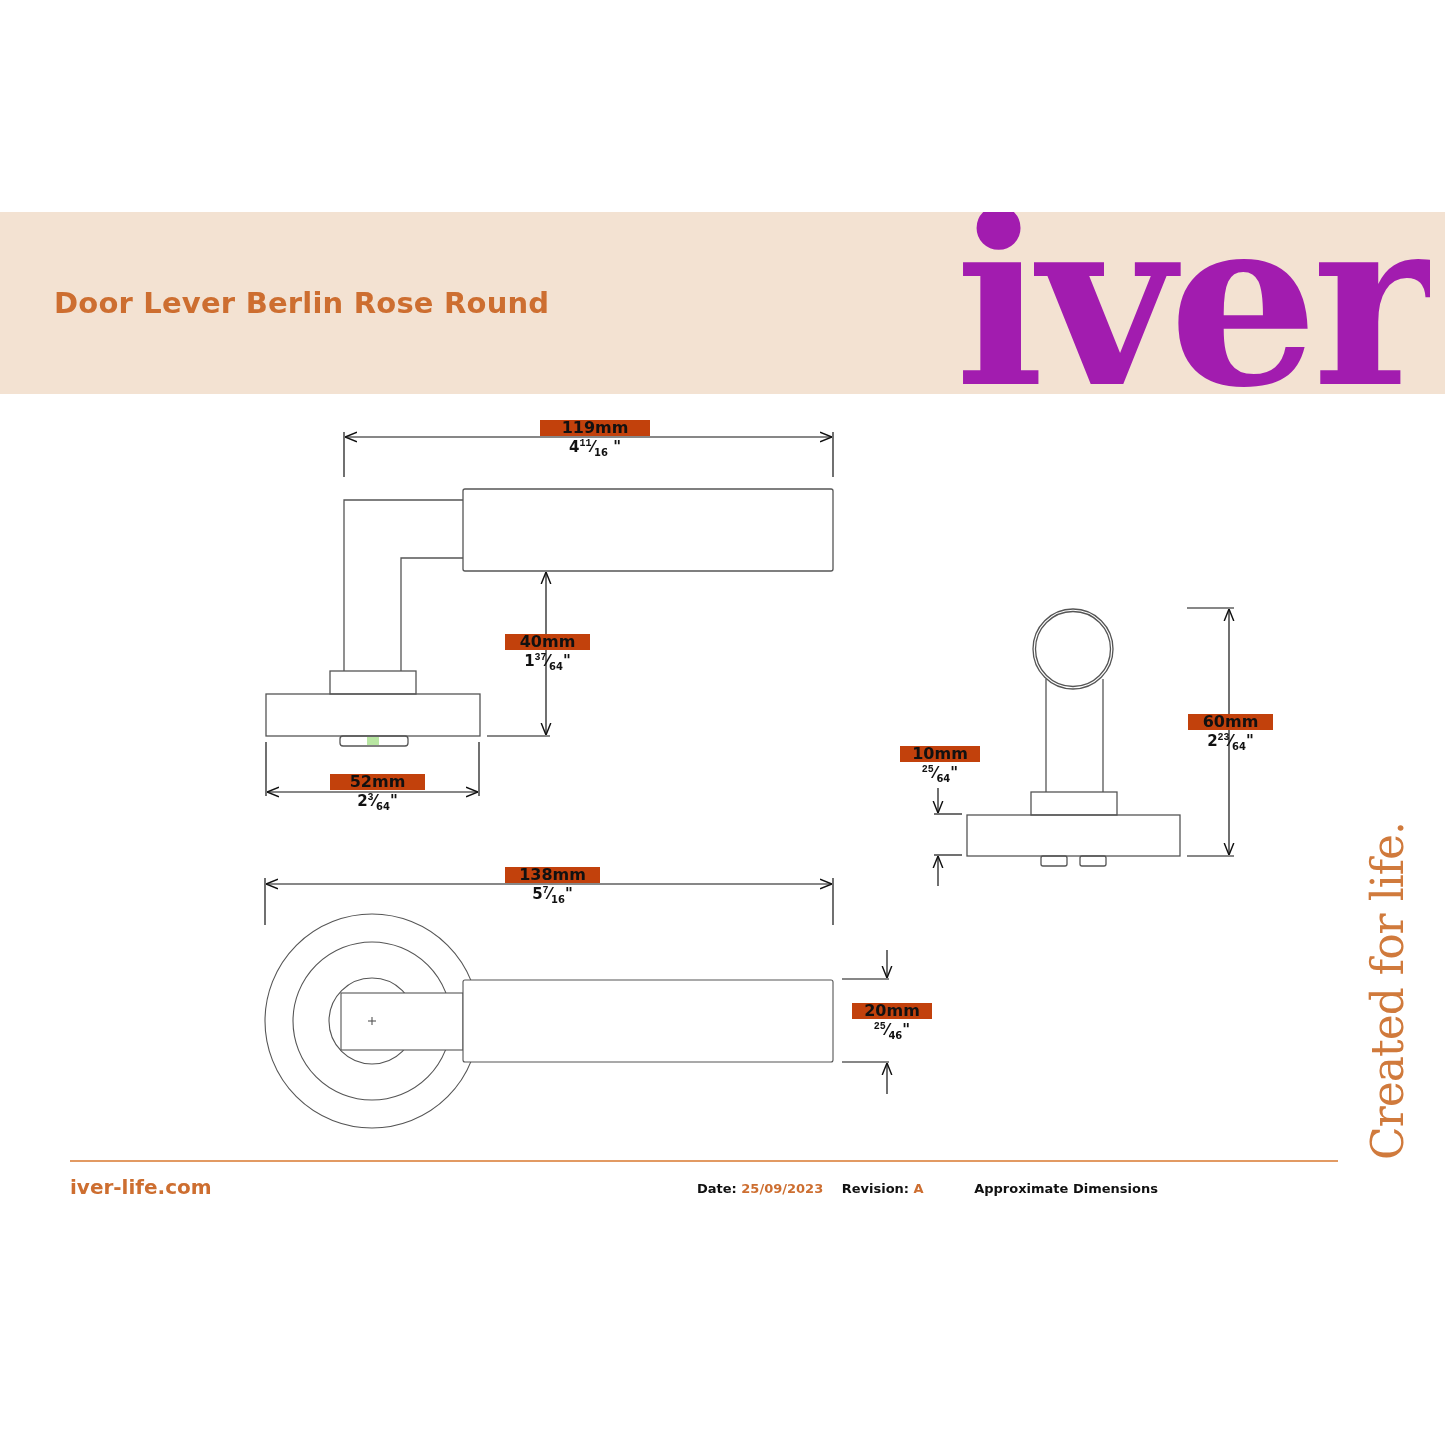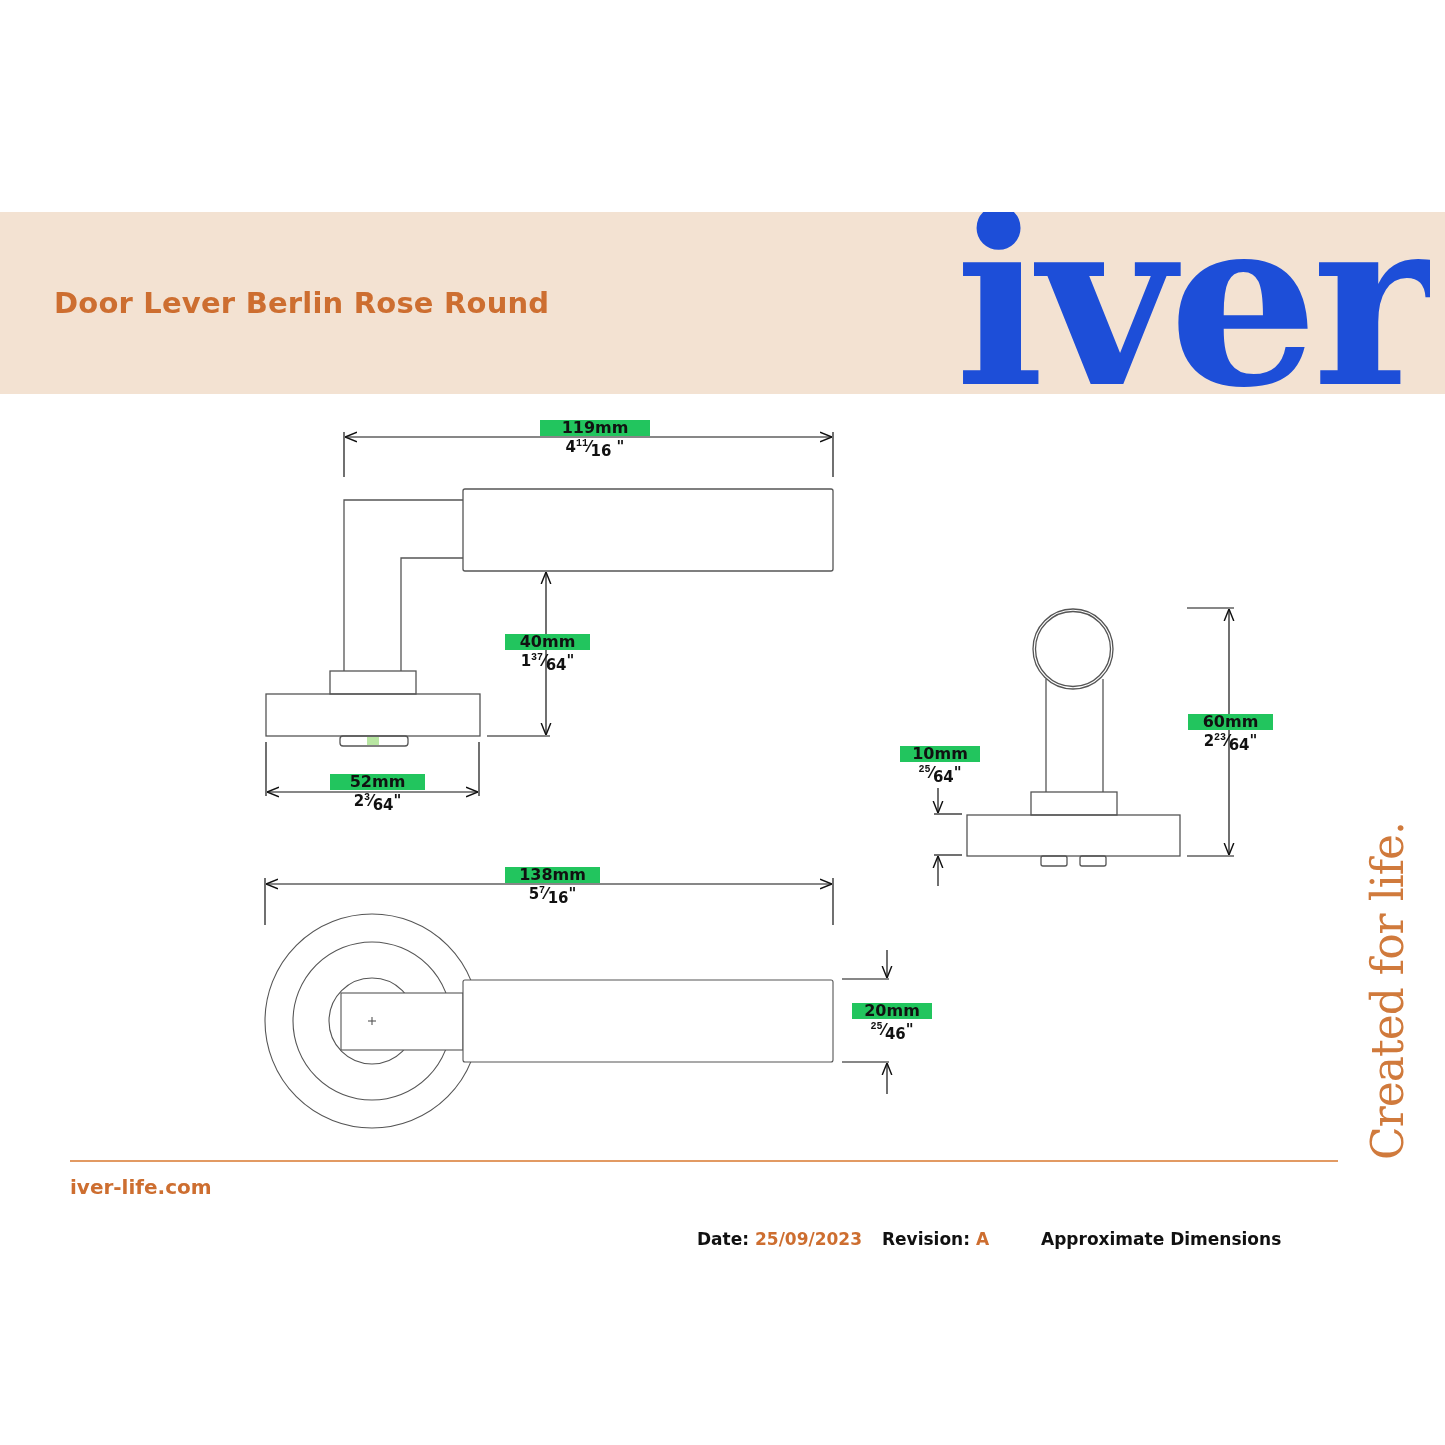--- a/index.html
+++ b/index.html
@@ -1,31 +1,31 @@
 <!DOCTYPE html>
 <html><head>
 <meta charset="utf-8">
 <style>
   html, body { margin: 0; padding: 0; background: #ffffff; }
   body { width: 1445px; height: 1445px; position: relative; overflow: hidden; font-family: "DejaVu Sans", sans-serif; }
   .banner { position: absolute; left: 0; top: 212px; width: 1445px; height: 182px; background: #f3e2d2; }
   .title { position: absolute; left: 54px; top: 286px; font-family: "DejaVu Sans", sans-serif; font-weight: bold; font-size: 29px; color: #cd6e30; letter-spacing: 0.2px; white-space: nowrap; }
-  .logo { position: absolute; left: 955px; top: 190px; font-family: "DejaVu Serif", serif; font-weight: bold; font-size: 235px; line-height: 1; color: #1d4ed8; letter-spacing: -6px; height: 204px; overflow: hidden; }
+  .logo { position: absolute; left: 955px; top: 190px; font-family: "DejaVu Serif", serif; font-weight: bold; font-size: 235px; line-height: 1; color: #a21caf; letter-spacing: -6px; height: 204px; overflow: hidden; }
   .banner-clip { position: absolute; left: 940px; top: 212px; width: 505px; height: 182px; overflow: hidden; }
   .banner-clip .logo { left: 15px; top: -28px; }
   svg.drawing { position: absolute; left: 0; top: 0; }
   .dim { position: absolute; font-family: "DejaVu Sans", sans-serif; color: #111; text-align: center; white-space: nowrap; line-height: 1; }
-  .dim .mm { font-weight: bold; font-size: 16px; background: #22c55e; padding: 0 3px; }
+  .dim .mm { font-weight: bold; font-size: 16px; background: #c2410c; padding: 0 3px; }
   .dim .inch { font-weight: bold; font-size: 15px; margin-top: 3px; }
   .dim .inch sup { font-size: 10px; font-family: Liberation Mono, monospace; }
-  .dim .inch sub { font-size: 15px; }
+  .dim .inch sub { font-size: 10px; }
   .tagline { position: absolute; left: 1362px; top: 1160px; transform-origin: 0 0; transform: rotate(-90deg); font-family: "DejaVu Serif", serif; font-size: 44px; color: #d07a3c; white-space: nowrap; letter-spacing: -1px; }
   .rule { position: absolute; left: 70px; top: 1160px; width: 1268px; height: 2px; background: #e29a63; }
   .site { position: absolute; left: 70px; top: 1175px; font-weight: bold; font-size: 20px; color: #cd6e30; }
-  .footer { position: absolute; left: 697px; top: 1229px; font-weight: bold; font-size: 17px; color: #111; white-space: nowrap; }
+  .footer { position: absolute; left: 697px; top: 1181px; font-weight: bold; font-size: 13px; color: #111; white-space: nowrap; }
   .footer .val { color: #cd6e30; }
   .footer .gap1 { display: inline-block; width: 14px; }
   .footer .gap2 { display: inline-block; width: 46px; }
 </style>
 </head>
 <body>
 
 <div class="banner"></div>
 <div class="title">Door Lever Berlin Rose Round</div>
 <div class="banner-clip">

